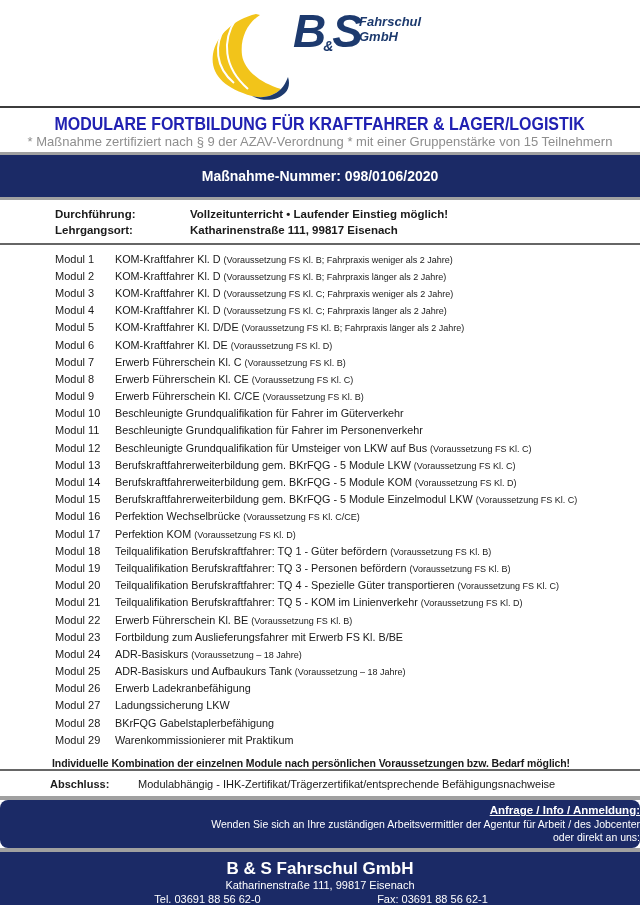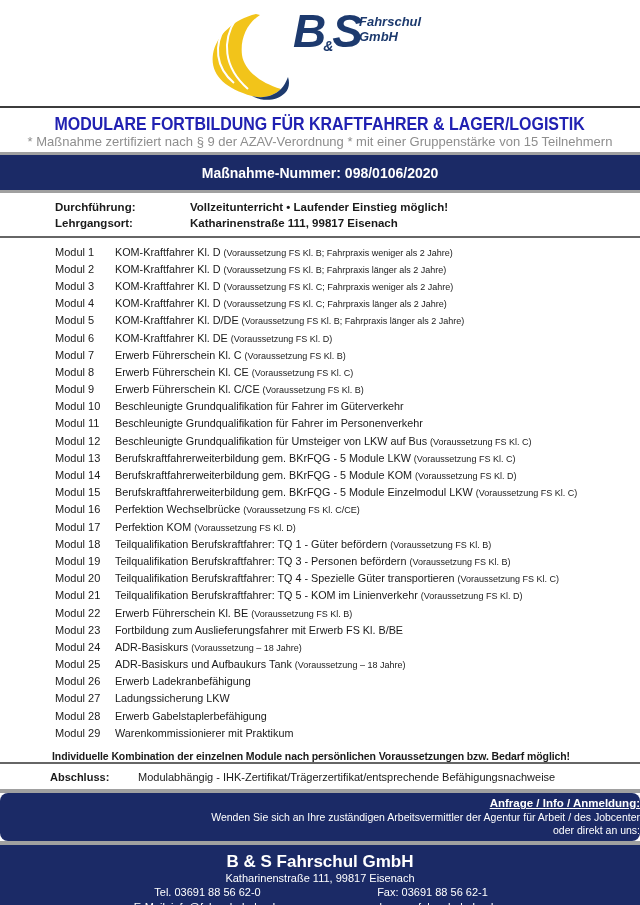--- a/index.html
+++ b/index.html
@@ -26,21 +26,21 @@
              font-size:13px;line-height:15px;color:var(--logo-navy);}
 
   
   .title-block{border-top:2px solid #3c3c3c;padding:5px 0 4px;text-align:center;}
   .main-title{display:inline-block;font-weight:bold;font-size:19px;line-height:22px;
               color:var(--title-blue);white-space:nowrap;transform:scaleX(0.84);transform-origin:center;}
   .sub-title{font-size:13px;line-height:13px;color:#8e8e8e;white-space:nowrap;}
 
   
   .num-bar{background:var(--navy);border-top:3px solid var(--bar-gray);border-bottom:3px solid var(--bar-gray);
-           height:41px;display:flex;align-items:center;justify-content:center;}
+           height:48px;display:flex;align-items:center;justify-content:center;}
   .num-bar span{color:#fff;font-weight:bold;font-size:14px;}
 
   
   .info-block{padding:6px 0 5px;}
   .info-row{display:flex;font-weight:bold;font-size:11.5px;line-height:16px;}
   .info-label{margin-left:55px;width:135px;}
   .sep{height:2px;background:#666;width:100%;}
 
   
   .modules{padding-top:5px;}
@@ -245,21 +245,21 @@
       <span class="mod-text"><span>Erwerb Ladekranbefähigung</span> </span>
     </div>
 
     <div class="mod-row">
       <span class="mod-label">Modul 27</span>
       <span class="mod-text"><span>Ladungssicherung LKW</span> </span>
     </div>
 
     <div class="mod-row">
       <span class="mod-label">Modul 28</span>
-      <span class="mod-text"><span>Erwerb Gabelstaplerbefähigung</span> </span>
+      <span class="mod-text"><span>BKrFQG Gabelstaplerbefähigung</span> </span>
     </div>
 
     <div class="mod-row">
       <span class="mod-label">Modul 29</span>
       <span class="mod-text"><span>Warenkommissionierer mit Praktikum</span> </span>
     </div>
   </div>
 
   <div class="combo-note">
     <span>Individuelle Kombination der einzelnen Module nach persönlichen Voraussetzungen bzw. Bedarf möglich!</span>

